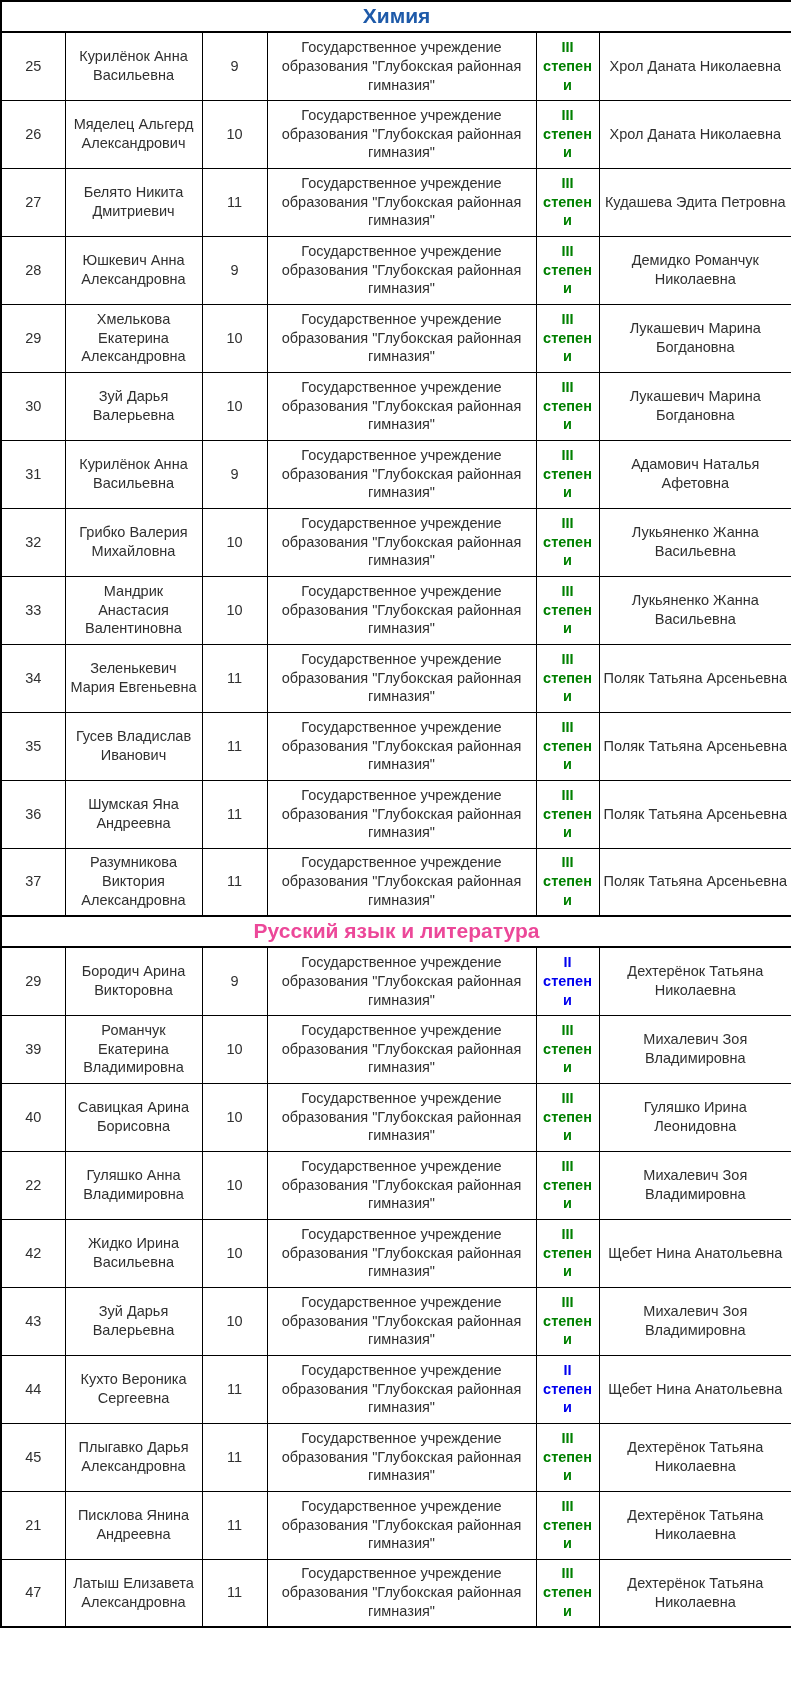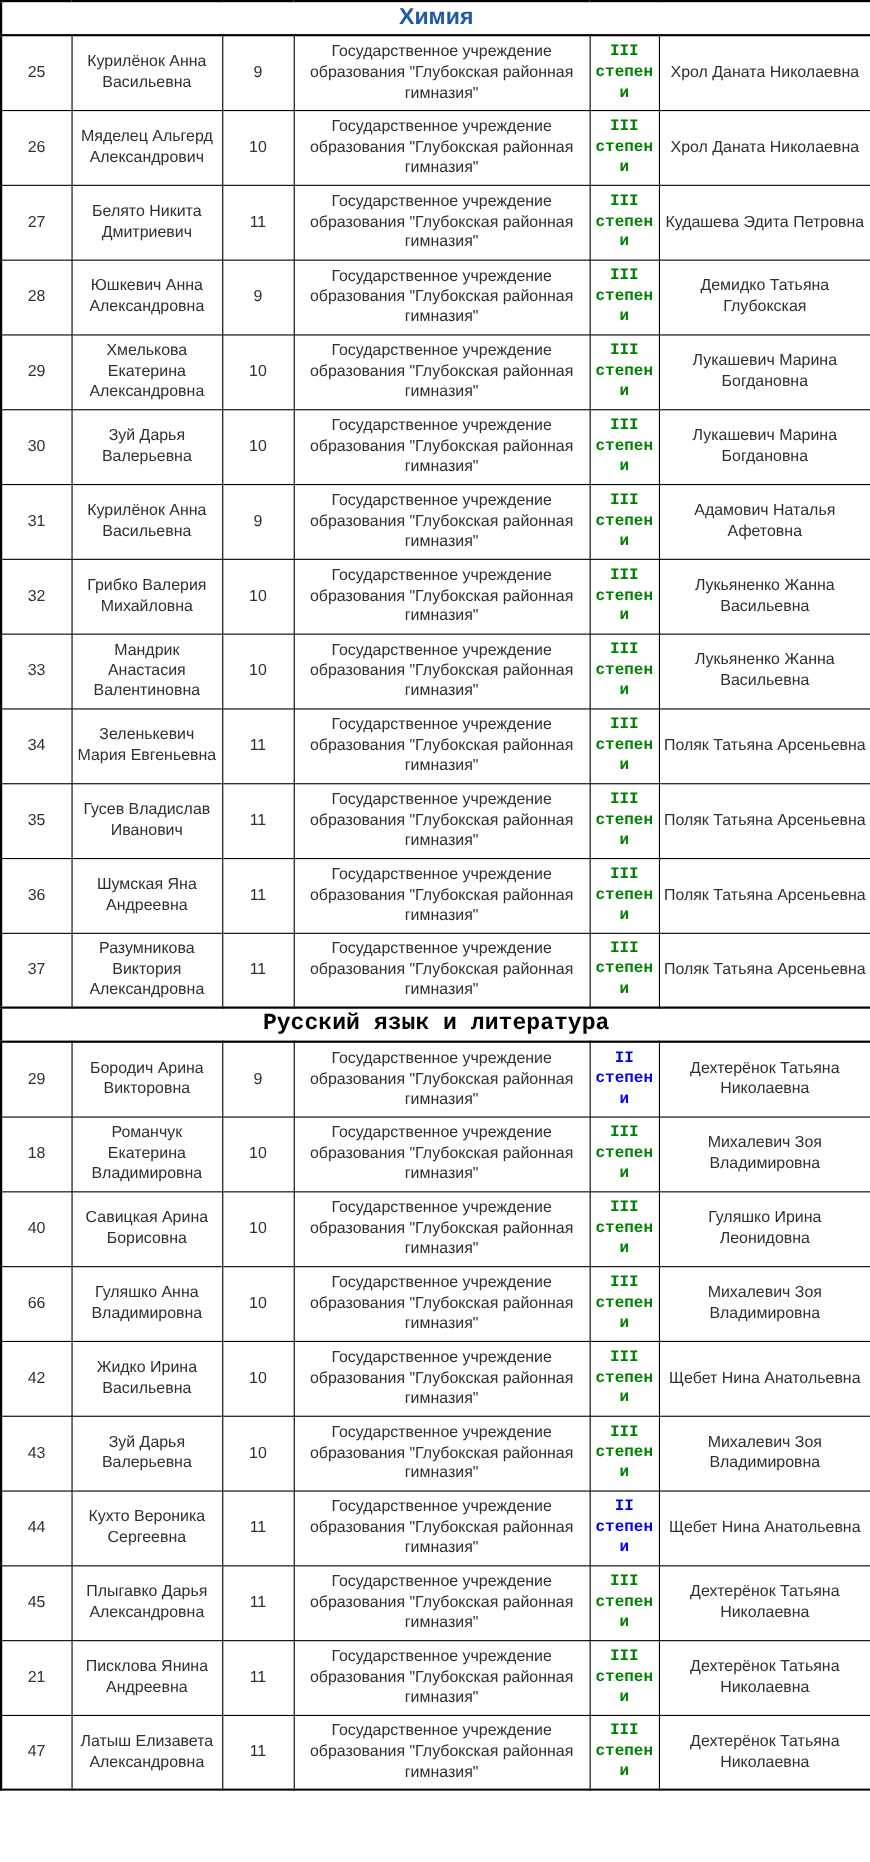--- a/index.html
+++ b/index.html
@@ -39,21 +39,20 @@
   }
   tr.section-row { height: 31px; }
   tr.data-row { height: 68px; }
   td.cell-num { padding: 2px 2px; }
   td.cell-name { padding: 2px 5px; }
   td.cell-school { padding: 2px 14px; }
   td.cell-degree {
     font-weight: bold;
     padding: 2px 1px;
     font-size: 14px;
-    font-family: Liberation Mono, monospace;
   }
   td.cell-teacher { padding: 2px 6px; }
 </style>
 </head>
 <body>
 
 <div class="page">
   <table class="awards">
     <colgroup>
       <col style="width:64px">
@@ -90,21 +89,21 @@
           <td class="cell-school">Государственное учреждение образования "Глубокская районная гимназия"</td>
           <td class="cell-degree" style="color: rgb(0, 128, 0);">III степени</td>
           <td class="cell-teacher">Кудашева Эдита Петровна</td>
         </tr>
         <tr class="data-row">
           <td class="cell-num">28</td>
           <td class="cell-name">Юшкевич Анна Александровна</td>
           <td class="cell-grade">9</td>
           <td class="cell-school">Государственное учреждение образования "Глубокская районная гимназия"</td>
           <td class="cell-degree" style="color: rgb(0, 128, 0);">III степени</td>
-          <td class="cell-teacher">Демидко Татьяна Глубокская</td>
+          <td class="cell-teacher">Демидко Романчук Николаевна</td>
         </tr>
         <tr class="data-row">
           <td class="cell-num">29</td>
           <td class="cell-name">Хмелькова Екатерина Александровна</td>
           <td class="cell-grade">10</td>
           <td class="cell-school">Государственное учреждение образования "Глубокская районная гимназия"</td>
           <td class="cell-degree" style="color: rgb(0, 128, 0);">III степени</td>
           <td class="cell-teacher">Лукашевич Марина Богдановна</td>
         </tr>
         <tr class="data-row">
@@ -165,48 +164,48 @@
         </tr>
         <tr class="data-row">
           <td class="cell-num">37</td>
           <td class="cell-name">Разумникова Виктория Александровна</td>
           <td class="cell-grade">11</td>
           <td class="cell-school">Государственное учреждение образования "Глубокская районная гимназия"</td>
           <td class="cell-degree" style="color: rgb(0, 128, 0);">III степени</td>
           <td class="cell-teacher">Поляк Татьяна Арсеньевна</td>
         </tr>
         <tr class="section-row">
-          <td colspan="6" style="color: #000000; font-family: Liberation Mono, monospace;">Русский язык и литература</td>
+          <td colspan="6" style="color: #ec4899;">Русский язык и литература</td>
         </tr>
         <tr class="data-row">
           <td class="cell-num">29</td>
           <td class="cell-name">Бородич Арина Викторовна</td>
           <td class="cell-grade">9</td>
           <td class="cell-school">Государственное учреждение образования "Глубокская районная гимназия"</td>
           <td class="cell-degree" style="color: rgb(0, 0, 238);">II степени</td>
           <td class="cell-teacher">Дехтерёнок Татьяна Николаевна</td>
         </tr>
         <tr class="data-row">
-          <td class="cell-num">18</td>
+          <td class="cell-num">39</td>
           <td class="cell-name">Романчук Екатерина Владимировна</td>
           <td class="cell-grade">10</td>
           <td class="cell-school">Государственное учреждение образования "Глубокская районная гимназия"</td>
           <td class="cell-degree" style="color: rgb(0, 128, 0);">III степени</td>
           <td class="cell-teacher">Михалевич Зоя Владимировна</td>
         </tr>
         <tr class="data-row">
           <td class="cell-num">40</td>
           <td class="cell-name">Савицкая Арина Борисовна</td>
           <td class="cell-grade">10</td>
           <td class="cell-school">Государственное учреждение образования "Глубокская районная гимназия"</td>
           <td class="cell-degree" style="color: rgb(0, 128, 0);">III степени</td>
           <td class="cell-teacher">Гуляшко Ирина Леонидовна</td>
         </tr>
         <tr class="data-row">
-          <td class="cell-num">66</td>
+          <td class="cell-num">22</td>
           <td class="cell-name">Гуляшко Анна Владимировна</td>
           <td class="cell-grade">10</td>
           <td class="cell-school">Государственное учреждение образования "Глубокская районная гимназия"</td>
           <td class="cell-degree" style="color: rgb(0, 128, 0);">III степени</td>
           <td class="cell-teacher">Михалевич Зоя Владимировна</td>
         </tr>
         <tr class="data-row">
           <td class="cell-num">42</td>
           <td class="cell-name">Жидко Ирина Васильевна</td>
           <td class="cell-grade">10</td>

